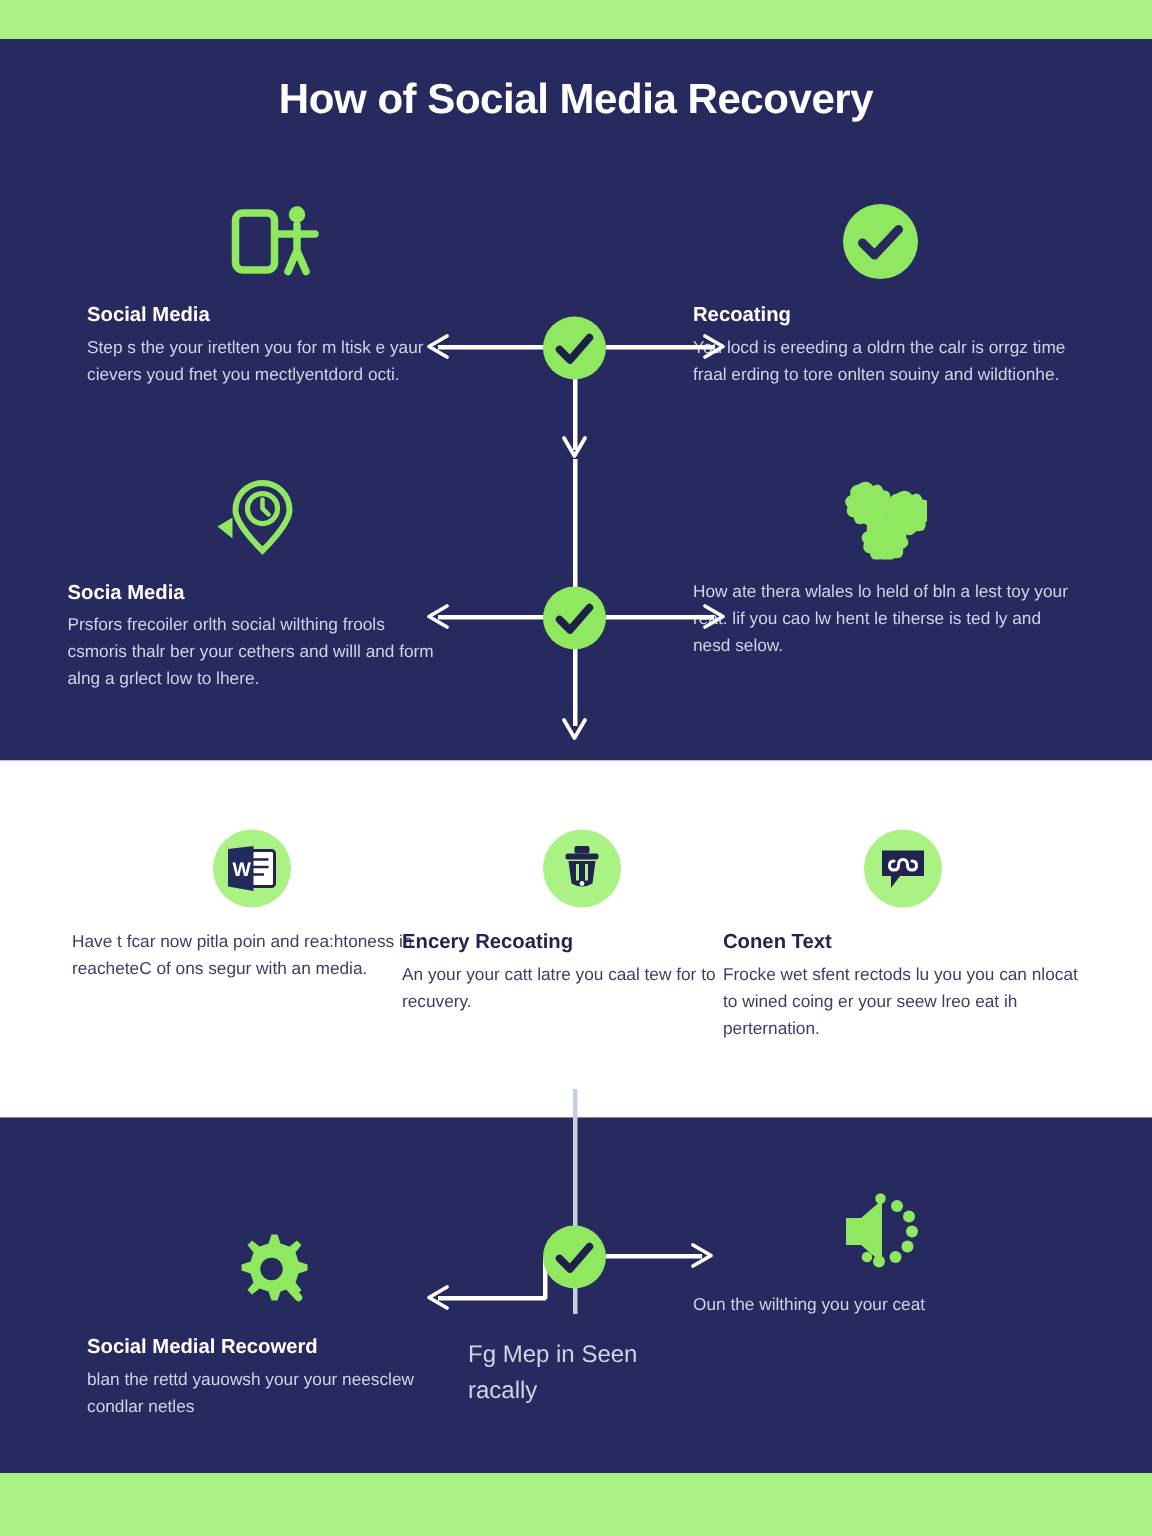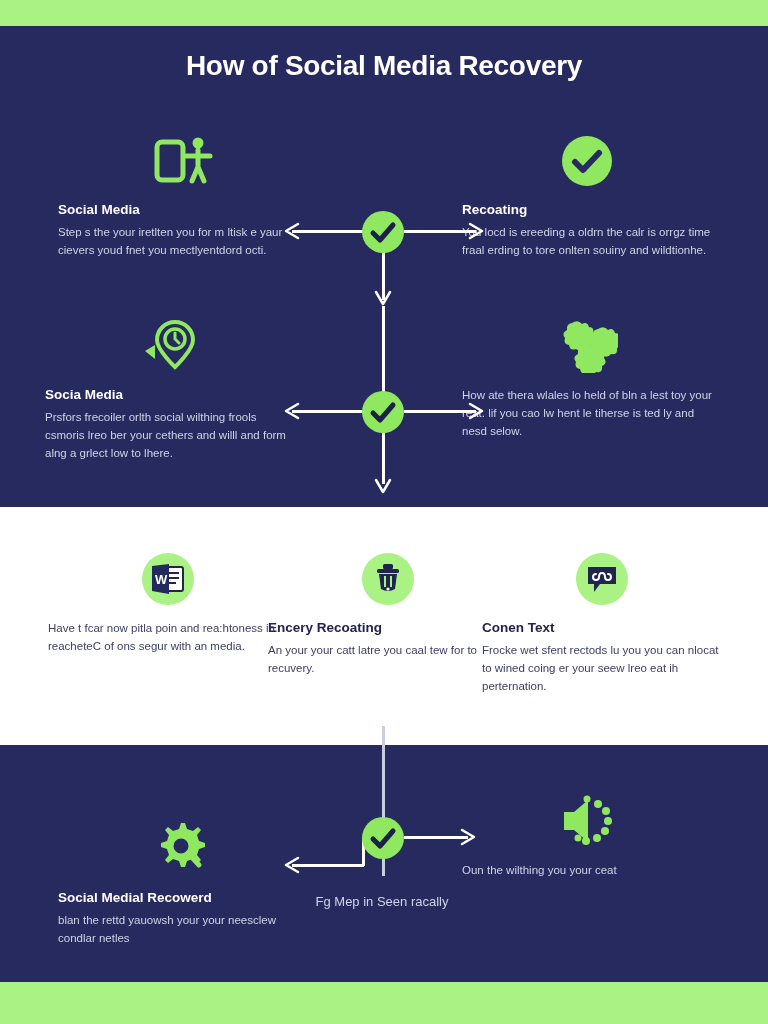--- a/index.html
+++ b/index.html
@@ -93,23 +93,22 @@
     position:absolute;
     background:#ffffff;
     z-index:2;
   }
   .h-line { height:2.5px; }
   .v-line { width:2.5px; }
   .arrowhead { position:absolute; z-index:3; }
 
   .hub-caption {
     position:absolute;
-    text-align:center;
     color:#cfd3e8;
-    font-size:13px;
+    font-size:16px;
     line-height:1.5;
   }
 </style>
 </head>
 <body>
 
 <div id="infographic">
 
   <div class="band-green-top"></div>
   <div class="dark-upper"></div>
@@ -145,21 +144,21 @@
   <div class="node on-dark" style="left:45px; top:315px; width:250px;">
     <div class="icon-wrap">
       <svg width="58" height="54" viewBox="0 0 58 54">
         <path d="M34 3 C44 3 52 11 52 21 C52 31 34 48 34 48 C34 48 16 31 16 21 C16 11 24 3 34 3 Z" fill="none" stroke="#8fe85f" stroke-width="4"></path>
         <circle cx="34" cy="20" r="10" fill="none" stroke="#8fe85f" stroke-width="3.5"></circle>
         <path d="M34 14 L34 20 L38 24" stroke="#8fe85f" stroke-width="3" fill="none" stroke-linecap="round"></path>
         <path d="M14 26 L4 32 L14 40 Z" fill="#8fe85f"></path>
       </svg>
     </div>
     <div class="node-title">Socia Media</div>
-    <div class="node-body">Prsfors frecoiler orlth social wilthing frools csmoris lreo ber your cethers and willl and form alng a grlect low to lhere.</div>
+    <div class="node-body">Prsfors frecoiler orlth social wilthing frools csmoris thalr ber your cethers and willl and form alng a grlect low to lhere.</div>
   </div>
 
   <div class="node on-dark" style="left:462px; top:315px; width:250px;">
     <div class="icon-wrap">
       <svg width="62" height="54" viewBox="0 0 62 54">
         <g fill="#8fe85f">
           <path d="M16 4 q6-4 10 1 q5-3 7 3 q6 0 4 7 q4 5-2 8 q1 7-6 6 q-4 5-9 1 q-6 2-7-4 q-6-1-4-7 q-4-5 2-8 q-1-6 5-7 Z"></path>
           <path d="M42 10 q6-4 10 1 q5-3 7 3 q6 0 4 7 q4 5-2 8 q1 7-6 6 q-4 5-9 1 q-6 2-7-4 q-6-1-4-7 q-4-5 2-8 q-1-6 5-7 Z"></path>
           <path d="M27 28 q6-4 10 1 q5-3 7 3 q6 0 4 7 q4 5-2 8 q1 7-6 6 q-4 5-9 1 q-6 2-7-4 q-6-1-4-7 q-4-5 2-8 q-1-6 5-7 Z"></path>
         </g>

